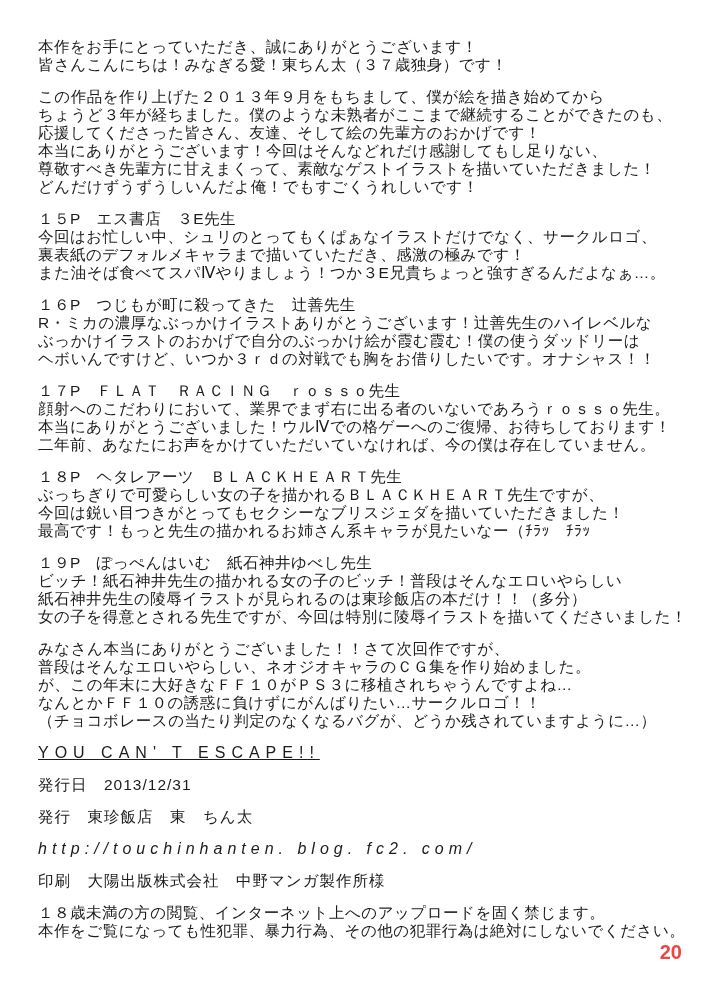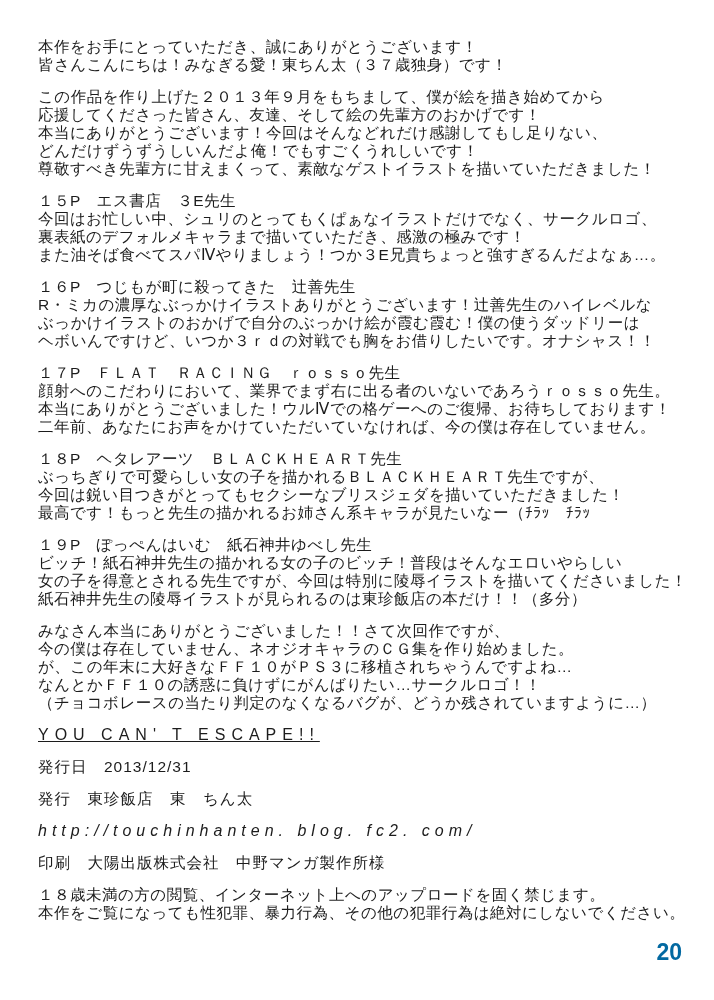--- a/index.html
+++ b/index.html
@@ -45,41 +45,42 @@
   
   [data-name="block-publish-date"] .text-line,
   [data-name="block-publisher"] .text-line,
   [data-name="block-printer"] .text-line {
     letter-spacing: 1px;
   }
   .page-number {
     position: absolute;
     top: 941px;
     right: 32px;
-    font-size: 23px;
+    font-size: 20px;
     font-weight: bold;
-    color: #0369a1;
+    color: #ef4444;
     line-height: 22px;
   }
 </style>
 </head>
 <body>
 
 <div class="page" data-name="afterword-page">
   <div class="content" id="blocks-container" data-name="afterword-text">
       <div class="block" data-name="block-greeting">
         <div class="text-line" data-name="text-line">本作をお手にとっていただき、誠にありがとうございます！</div>
         <div class="text-line" data-name="text-line">皆さんこんにちは！みなぎる愛！東ちん太（３７歳独身）です！</div>
       </div>
       <div class="block" data-name="block-intro">
         <div class="text-line" data-name="text-line">この作品を作り上げた２０１３年９月をもちまして、僕が絵を描き始めてから</div>
+        <div class="text-line" data-name="text-line">ちょうど３年が経ちました。僕のような未熟者がここまで継続することができたのも、</div>
         <div class="text-line" data-name="text-line">応援してくださった皆さん、友達、そして絵の先輩方のおかげです！</div>
         <div class="text-line" data-name="text-line">本当にありがとうございます！今回はそんなどれだけ感謝してもし足りない、</div>
+        <div class="text-line" data-name="text-line">尊敬すべき先輩方に甘えまくって、素敵なゲストイラストを描いていただきました！</div>
         <div class="text-line" data-name="text-line">どんだけずうずうしいんだよ俺！でもすごくうれしいです！</div>
-        <div class="text-line" data-name="text-line">尊敬すべき先輩方に甘えまくって、素敵なゲストイラストを描いていただきました！</div>
       </div>
       <div class="block" data-name="block-guest-15p">
         <div class="text-line" data-name="text-line">１５P　エス書店　３E先生</div>
         <div class="text-line" data-name="text-line">今回はお忙しい中、シュリのとってもくぱぁなイラストだけでなく、サークルロゴ、</div>
         <div class="text-line" data-name="text-line">裏表紙のデフォルメキャラまで描いていただき、感激の極みです！</div>
         <div class="text-line" data-name="text-line">また油そば食べてスパⅣやりましょう！つか３E兄貴ちょっと強すぎるんだよなぁ…。</div>
       </div>
       <div class="block" data-name="block-guest-16p">
         <div class="text-line" data-name="text-line">１６P　つじもが町に殺ってきた　辻善先生</div>
         <div class="text-line" data-name="text-line">R・ミカの濃厚なぶっかけイラストありがとうございます！辻善先生のハイレベルな</div>
@@ -94,26 +95,26 @@
       </div>
       <div class="block" data-name="block-guest-18p">
         <div class="text-line" data-name="text-line">１８P　ヘタレアーツ　ＢＬＡＣＫＨＥＡＲＴ先生</div>
         <div class="text-line" data-name="text-line">ぶっちぎりで可愛らしい女の子を描かれるＢＬＡＣＫＨＥＡＲＴ先生ですが、</div>
         <div class="text-line" data-name="text-line">今回は鋭い目つきがとってもセクシーなブリスジェダを描いていただきました！</div>
         <div class="text-line" data-name="text-line">最高です！もっと先生の描かれるお姉さん系キャラが見たいなー（ﾁﾗｯ　ﾁﾗｯ</div>
       </div>
       <div class="block" data-name="block-guest-19p">
         <div class="text-line" data-name="text-line">１９P　ぽっぺんはいむ　紙石神井ゆべし先生</div>
         <div class="text-line" data-name="text-line">ビッチ！紙石神井先生の描かれる女の子のビッチ！普段はそんなエロいやらしい</div>
+        <div class="text-line" data-name="text-line">紙石神井先生の陵辱イラストが見られるのは東珍飯店の本だけ！！（多分）</div>
         <div class="text-line" data-name="text-line">女の子を得意とされる先生ですが、今回は特別に陵辱イラストを描いてくださいました！</div>
-        <div class="text-line" data-name="text-line">紙石神井先生の陵辱イラストが見られるのは東珍飯店の本だけ！！（多分）</div>
       </div>
       <div class="block" data-name="block-next-work">
         <div class="text-line" data-name="text-line">みなさん本当にありがとうございました！！さて次回作ですが、</div>
-        <div class="text-line" data-name="text-line">今の僕は存在していません、ネオジオキャラのＣＧ集を作り始めました。</div>
+        <div class="text-line" data-name="text-line">普段はそんなエロいやらしい、ネオジオキャラのＣＧ集を作り始めました。</div>
         <div class="text-line" data-name="text-line">が、この年末に大好きなＦＦ１０がＰＳ３に移植されちゃうんですよね…</div>
         <div class="text-line" data-name="text-line">なんとかＦＦ１０の誘惑に負けずにがんばりたい…サークルロゴ！！</div>
         <div class="text-line" data-name="text-line">（チョコボレースの当たり判定のなくなるバグが、どうか残されていますように…）</div>
       </div>
       <div class="block" data-name="block-you-cant-escape">
         <div class="text-line" data-name="text-line">YOU CAN' T ESCAPE!!</div>
       </div>
       <div class="block" data-name="block-publish-date">
         <div class="text-line" data-name="text-line">発行日　2013/12/31</div>
       </div>

